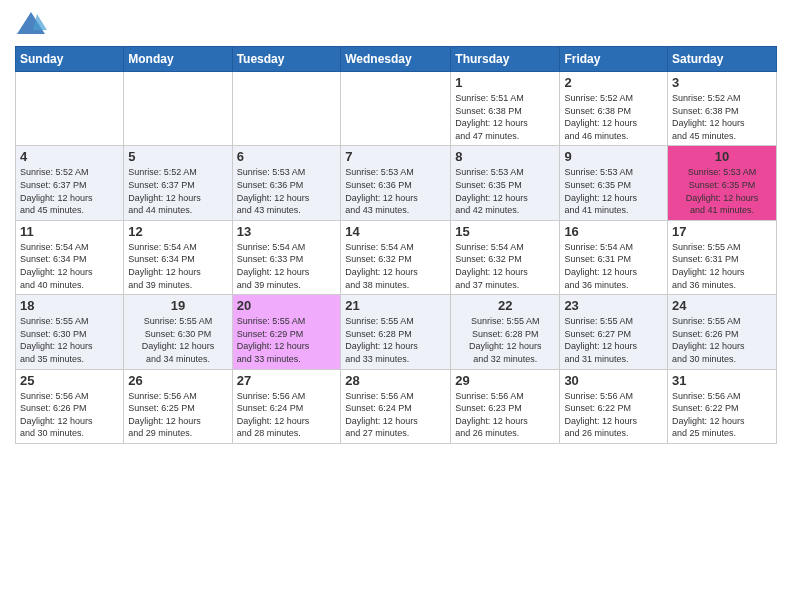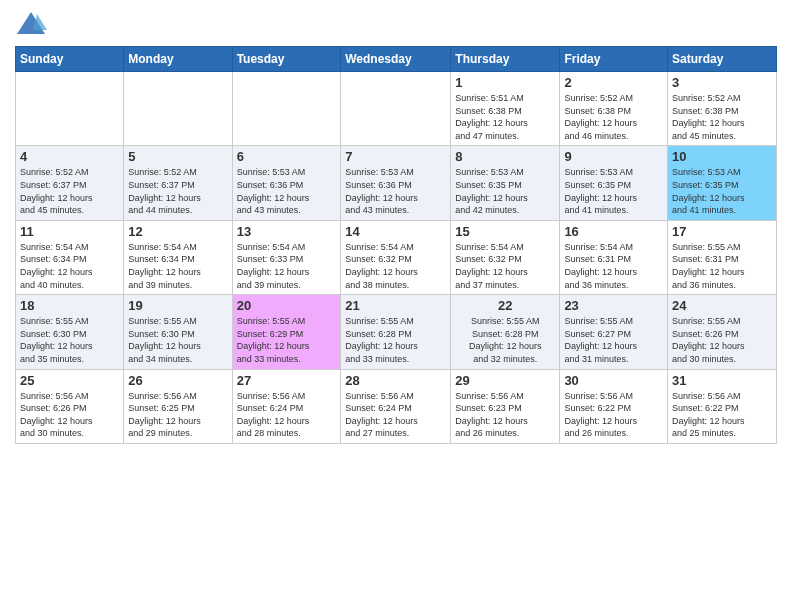--- a/index.html
+++ b/index.html
@@ -162,21 +162,21 @@
 Daylight: 12 hours
 and 42 minutes.</div>
         </td>
         <td style="background: rgb(238, 242, 248);">
           <span class="day-num">9</span>
           <div class="day-info" style="white-space: pre-line;">Sunrise: 5:53 AM
 Sunset: 6:35 PM
 Daylight: 12 hours
 and 41 minutes.</div>
         </td>
-        <td style="background: #7dd3fc;">
+        <td style="background: #ec4899; text-align: center;">
           <span class="day-num">10</span>
           <div class="day-info" style="white-space: pre-line;">Sunrise: 5:53 AM
 Sunset: 6:35 PM
 Daylight: 12 hours
 and 41 minutes.</div>
         </td>
       </tr>
       <tr>
         <td style="background: rgb(255, 255, 255);">
           <span class="day-num">11</span>
@@ -229,21 +229,21 @@
         </td>
       </tr>
       <tr>
         <td style="background: rgb(238, 242, 248);">
           <span class="day-num">18</span>
           <div class="day-info" style="white-space: pre-line;">Sunrise: 5:55 AM
 Sunset: 6:30 PM
 Daylight: 12 hours
 and 35 minutes.</div>
         </td>
-        <td style="background: rgb(238, 242, 248);">
+        <td style="background: rgb(238, 242, 248); text-align: center;">
           <span class="day-num">19</span>
           <div class="day-info" style="white-space: pre-line;">Sunrise: 5:55 AM
 Sunset: 6:30 PM
 Daylight: 12 hours
 and 34 minutes.</div>
         </td>
         <td style="background: #f0abfc; margin-left: 15px;">
           <span class="day-num">20</span>
           <div class="day-info" style="white-space: pre-line;">Sunrise: 5:55 AM
 Sunset: 6:29 PM

